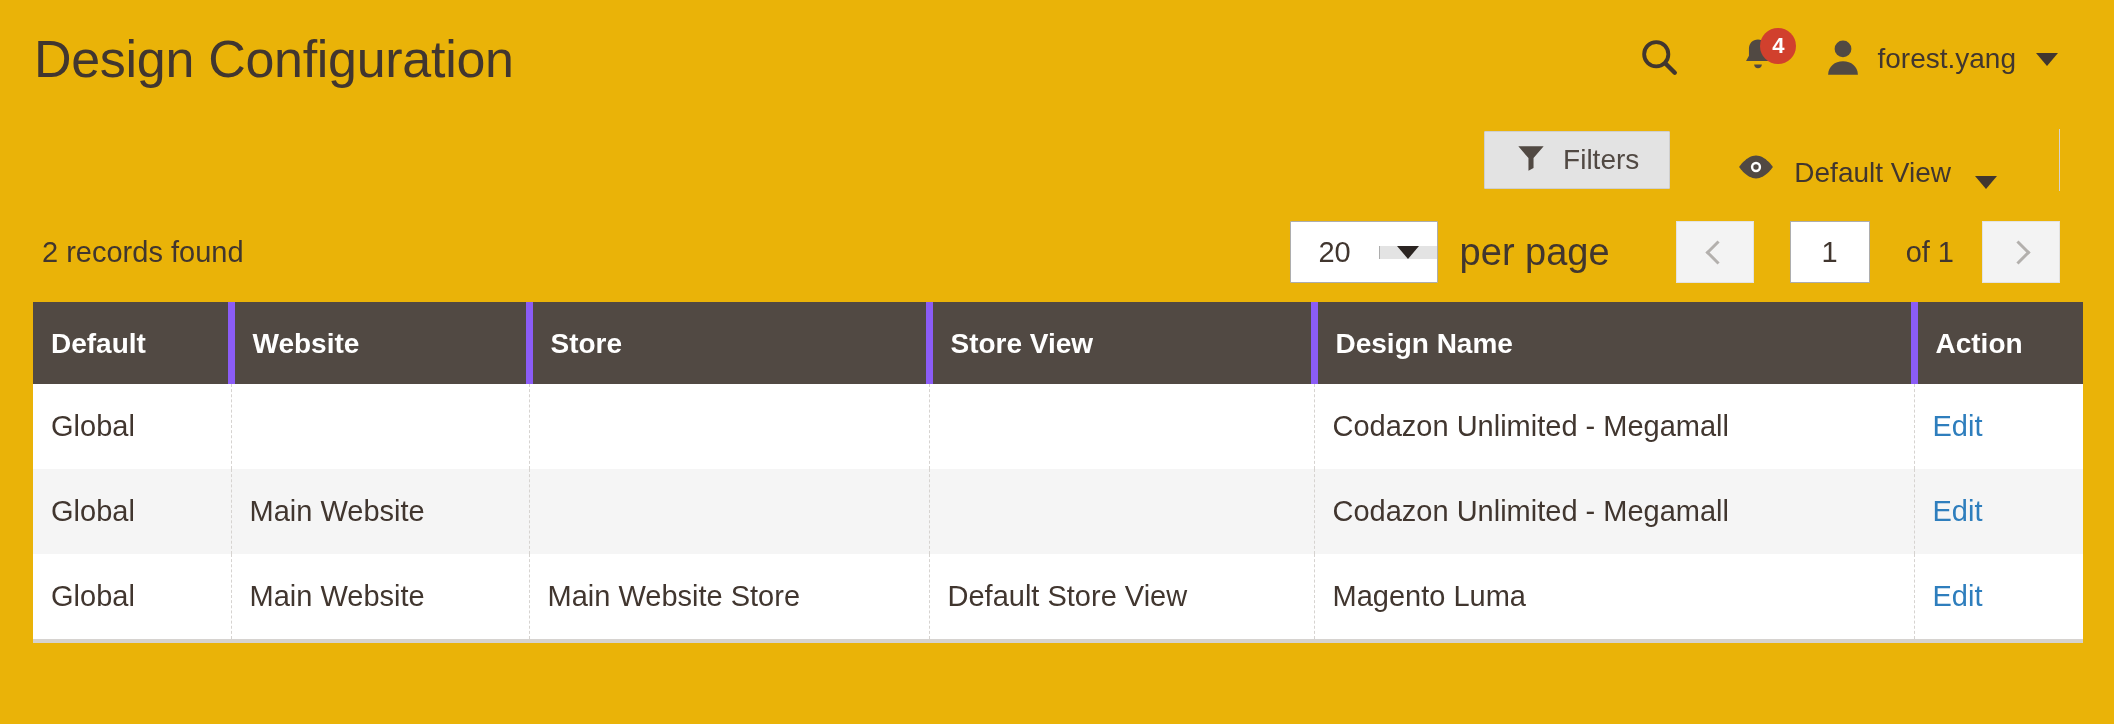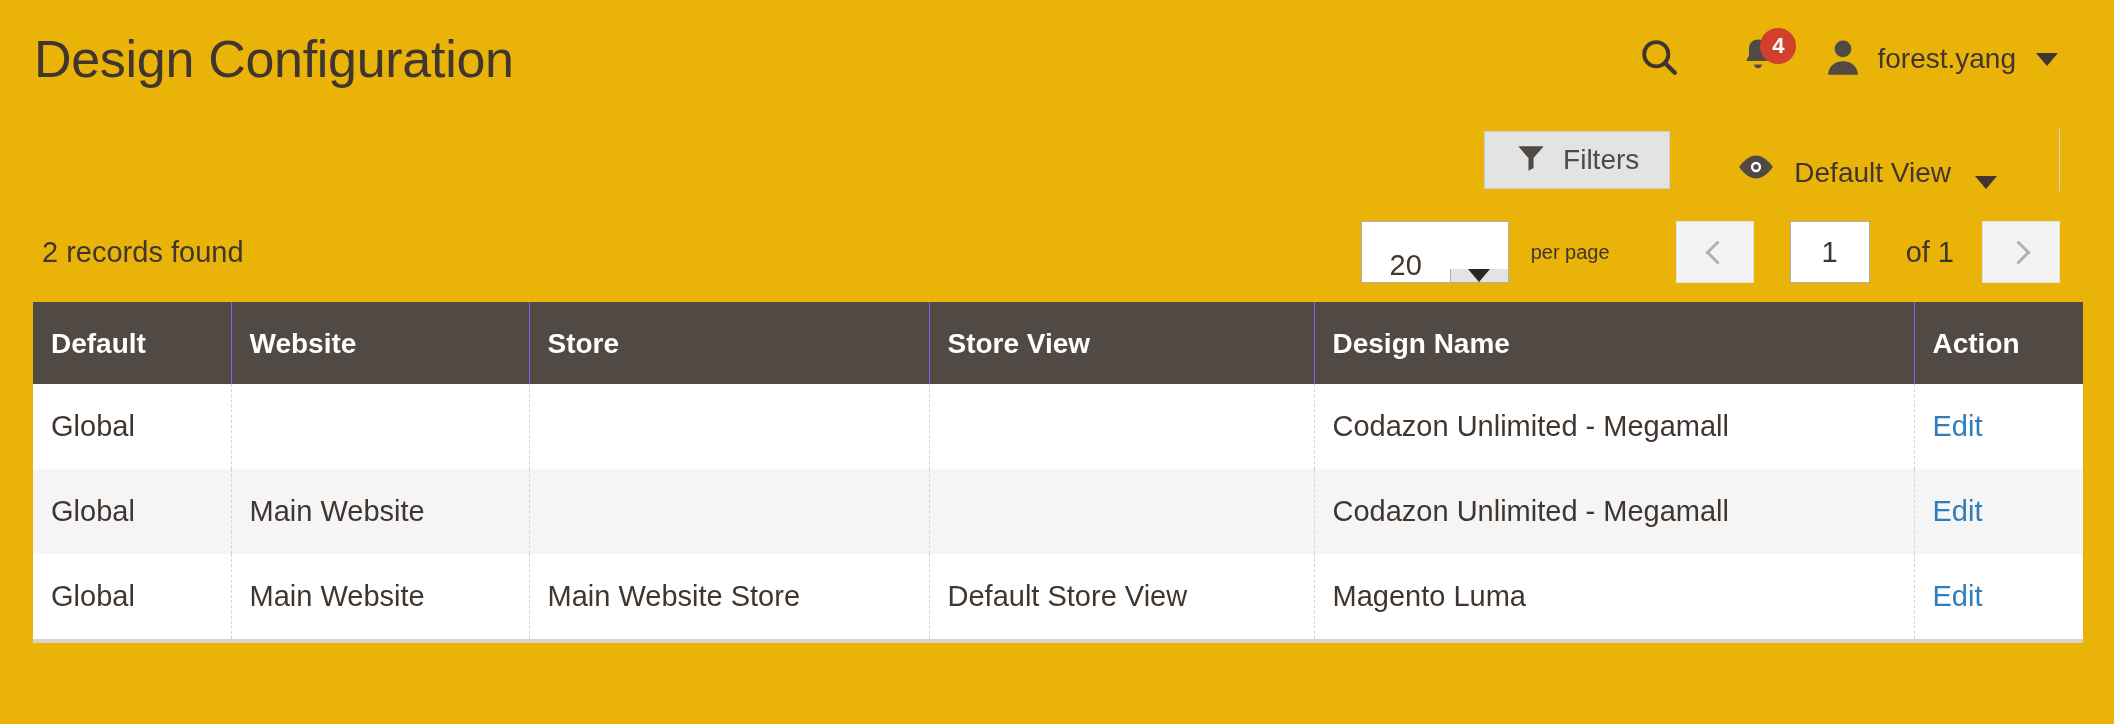--- a/index.html
+++ b/index.html
@@ -160,21 +160,21 @@
     font-weight: 400;
   }
 
   .pager {
     display: flex;
     align-items: center;
   }
 
   .perpage {
     display: flex;
-    align-items: flex-end;
+    align-items: center;
     border: 1px solid #adadad;
     background: #ffffff;
     height: 62px;
     border-radius: 1px;
     overflow: hidden;
   }
 
   .perpage-value {
     width: 88px;
     display: flex;
@@ -195,21 +195,21 @@
   }
 
   .tri-down {
     width: 0; height: 0;
     border-left: 11px solid transparent;
     border-right: 11px solid transparent;
     border-top: 13px solid #2b2522;
   }
 
   .perpage-label {
-    font-size: 20px;
+    font-size: 38px;
     color: #41362f;
     margin-left: 22px;
     margin-right: 66px;
   }
 
   .pg-btn {
     width: 78px;
     height: 62px;
     background: #f3f3f3;
     border: 1px solid #e3e3e3;
@@ -260,21 +260,21 @@
   }
 
   table.data-grid thead th {
     background: #514943;
     color: #ffffff;
     font-size: 28px;
     font-weight: 700;
     text-align: left;
     padding: 22px 18px 20px 18px;
     height: 82px;
-    border-right: 1px solid #8b5cf6;
+    border-right: 7px solid #8b5cf6;
     white-space: nowrap;
   }
   table.data-grid thead th:last-child { border-right: none; }
 
   table.data-grid tbody td {
     font-size: 29px;
     color: #41362f;
     padding: 26px 18px;
     height: 80px;
     border-right: 1px dashed #d6d3d0;

